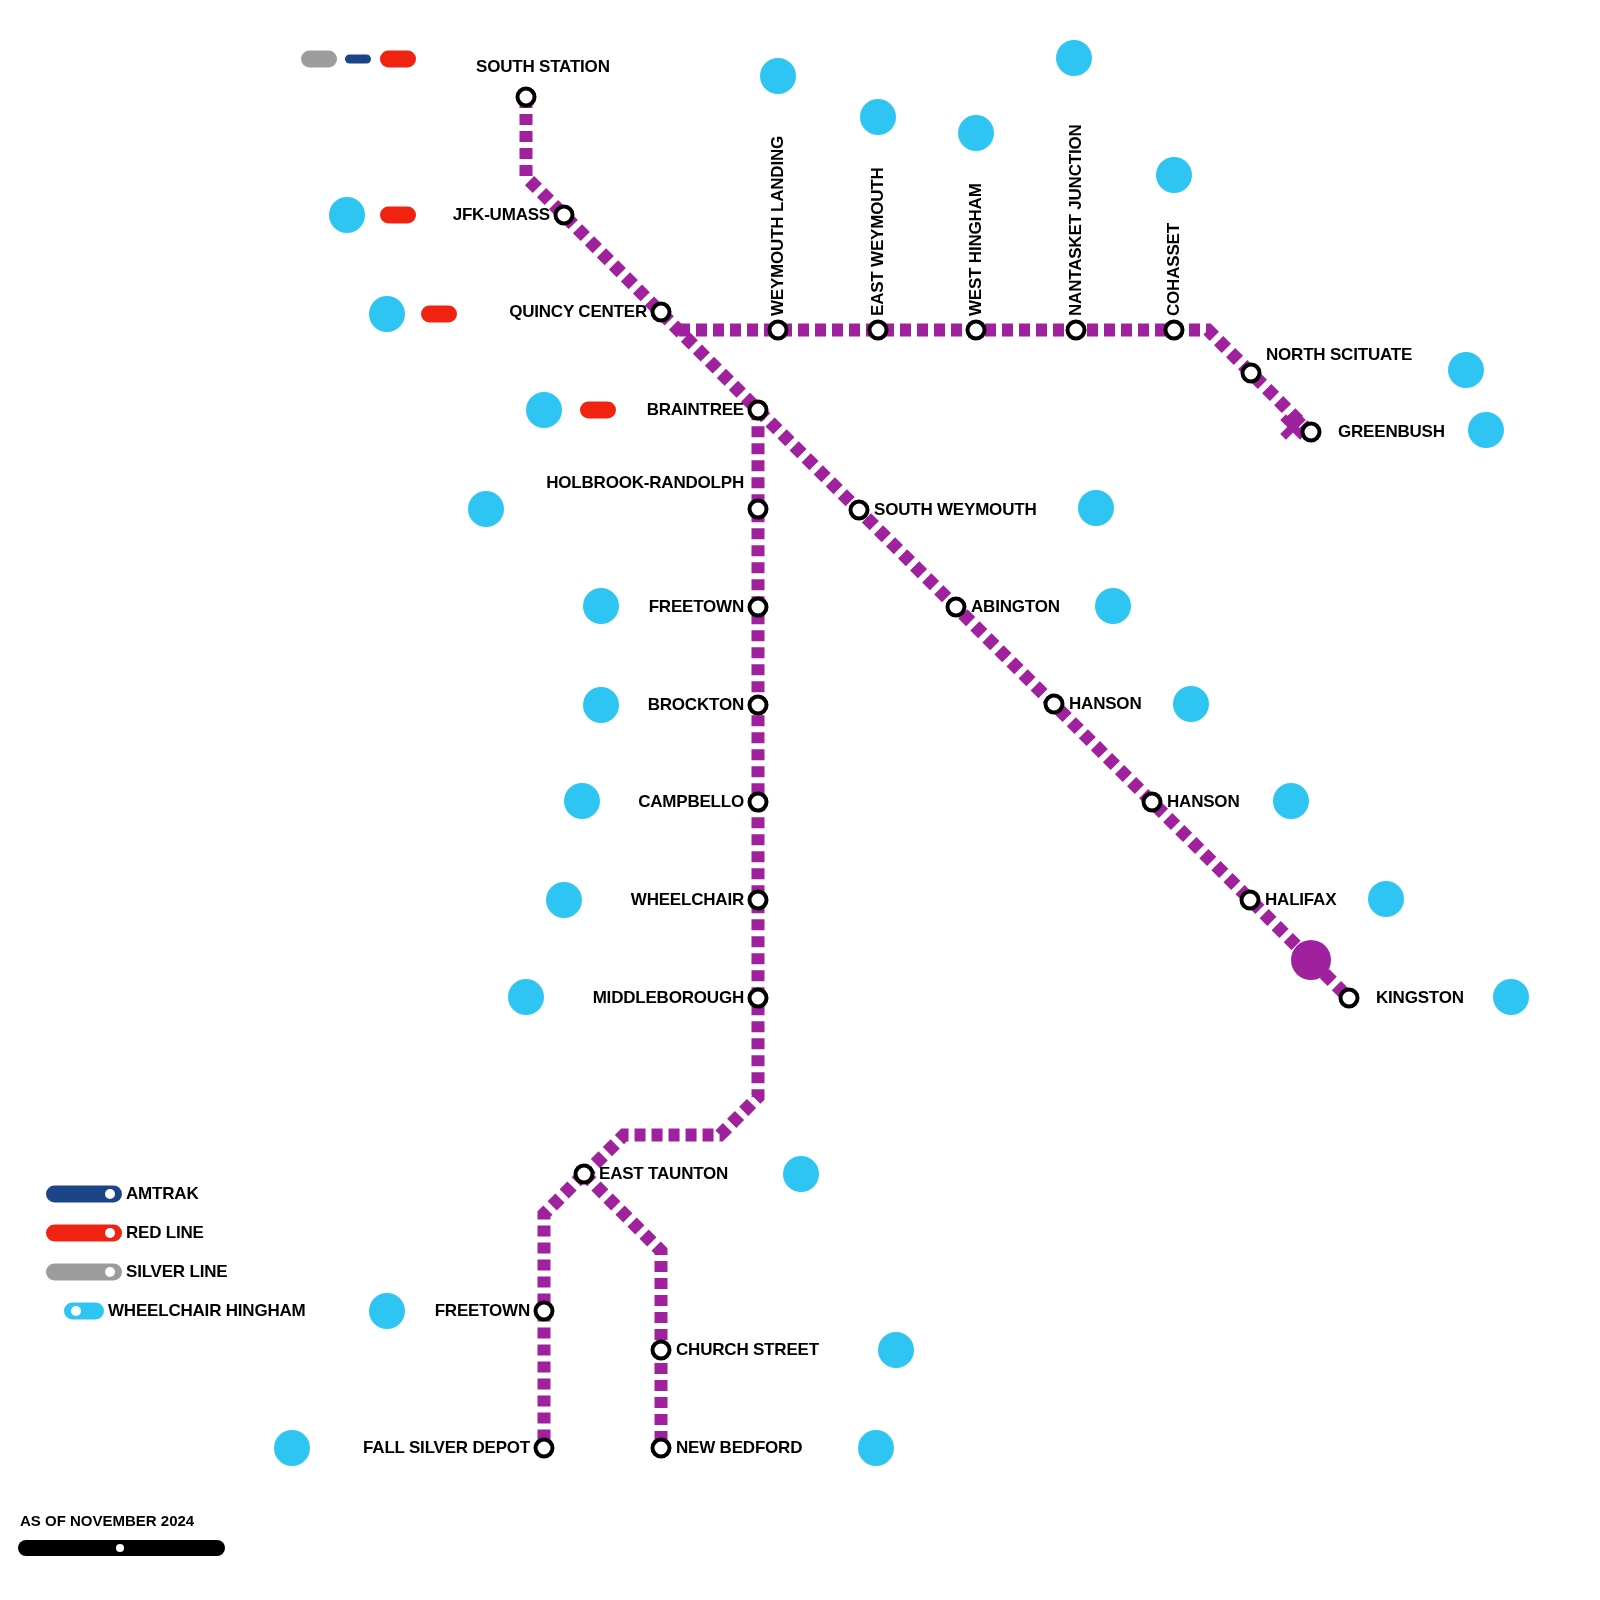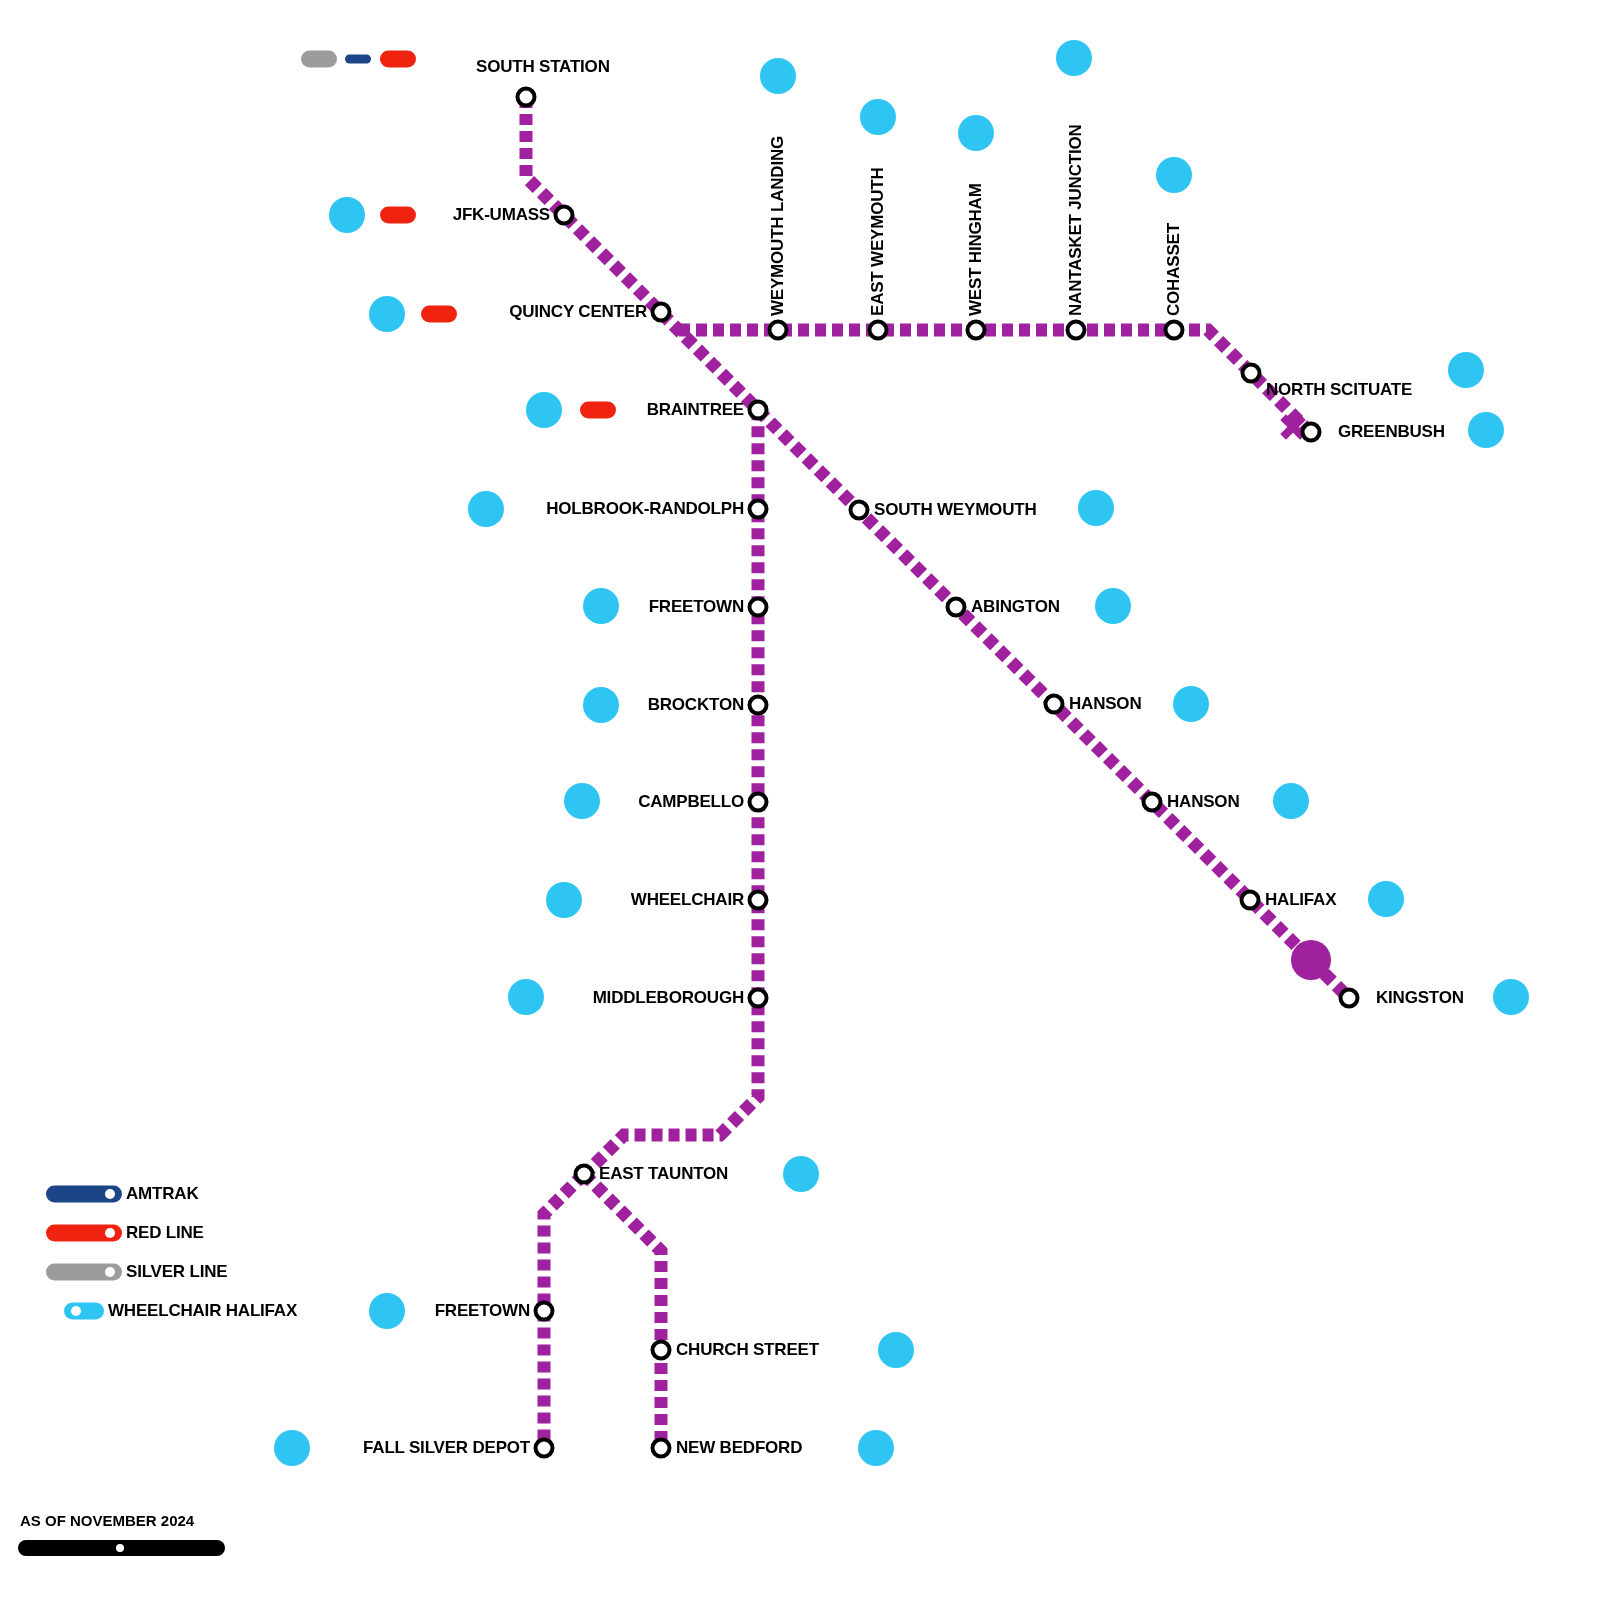--- a/index.html
+++ b/index.html
@@ -55,21 +55,21 @@
     <div class="wheelchair" style="left: 371px; top: 314px; background: rgb(46, 197, 242);"></div>
     <div class="conn-pill" style="left: 423px; top: 314px; width: 36px; height: 17px; background: rgb(240, 35, 17); border-radius: 8.5px;"></div>
     <div class="dot" style="left: 645px; top: 312px;"></div>
     <div class="label left" style="left: 631px; top: 312px;">QUINCY CENTER</div>
     <div class="wheelchair" style="left: 528px; top: 410px; background: rgb(46, 197, 242);"></div>
     <div class="conn-pill" style="left: 582px; top: 410px; width: 36px; height: 17px; background: rgb(240, 35, 17); border-radius: 8.5px;"></div>
     <div class="dot" style="left: 742px; top: 410px;"></div>
     <div class="label left" style="left: 728px; top: 410px;">BRAINTREE</div>
     <div class="wheelchair" style="left: 470px; top: 509px; background: rgb(46, 197, 242);"></div>
     <div class="dot" style="left: 742px; top: 509px;"></div>
-    <div class="label left" style="left: 728px; top: 509px;">HOLBROOK-RANDOLPH</div>
+    <div class="label left" style="left: 728px; top: 483px;">HOLBROOK-RANDOLPH</div>
     <div class="wheelchair" style="left: 585px; top: 606px; background: rgb(46, 197, 242);"></div>
     <div class="dot" style="left: 742px; top: 607px;"></div>
     <div class="label left" style="left: 728px; top: 607px;">FREETOWN</div>
     <div class="wheelchair" style="left: 585px; top: 705px; background: rgb(46, 197, 242);"></div>
     <div class="dot" style="left: 742px; top: 705px;"></div>
     <div class="label left" style="left: 728px; top: 705px;">BROCKTON</div>
     <div class="wheelchair" style="left: 566px; top: 801px; background: rgb(46, 197, 242);"></div>
     <div class="dot" style="left: 742px; top: 802px;"></div>
     <div class="label left" style="left: 728px; top: 802px;">CAMPBELLO</div>
     <div class="wheelchair" style="left: 548px; top: 900px; background: rgb(46, 197, 242);"></div>
@@ -103,21 +103,21 @@
     <div class="dot" style="left: 960px; top: 330px;"></div>
     <div class="label vertical" style="left: 950px; top: 316px;">WEST HINGHAM</div>
     <div class="wheelchair" style="left: 1058px; top: 58px; background: rgb(46, 197, 242);"></div>
     <div class="dot" style="left: 1060px; top: 330px;"></div>
     <div class="label vertical" style="left: 1050px; top: 316px;">NANTASKET JUNCTION</div>
     <div class="wheelchair" style="left: 1158px; top: 175px; background: rgb(46, 197, 242);"></div>
     <div class="dot" style="left: 1158px; top: 330px;"></div>
     <div class="label vertical" style="left: 1148px; top: 316px;">COHASSET</div>
     <div class="wheelchair" style="left: 1450px; top: 370px; background: rgb(46, 197, 242);"></div>
     <div class="dot" style="left: 1235px; top: 373px;"></div>
-    <div class="label right" style="left: 1250px; top: 390px;">NORTH SCITUATE</div>
+    <div class="label right" style="left: 1250px; top: 355px;">NORTH SCITUATE</div>
     <div class="wheelchair" style="left: 1470px; top: 430px; background: rgb(46, 197, 242);"></div>
     <div class="dot" style="left: 1295px; top: 432px;"></div>
     <div class="label right" style="left: 1322px; top: 432px;">GREENBUSH</div>
     <div class="wheelchair" style="left: 1080px; top: 508px; background: rgb(46, 197, 242);"></div>
     <div class="dot" style="left: 843px; top: 510px;"></div>
     <div class="label right" style="left: 858px; top: 510px;">SOUTH WEYMOUTH</div>
     <div class="wheelchair" style="left: 1097px; top: 606px; background: rgb(46, 197, 242);"></div>
     <div class="dot" style="left: 940px; top: 607px;"></div>
     <div class="label right" style="left: 955px; top: 607px;">ABINGTON</div>
     <div class="wheelchair" style="left: 1175px; top: 704px; background: rgb(46, 197, 242);"></div>
@@ -141,19 +141,19 @@
     <div class="legend-dot" style="left: 94px; top: 1194px;"></div>
     <div class="label right" style="left: 110px; top: 1194px;">AMTRAK</div>
     <div class="legend-pill" style="left: 30px; top: 1233px; width: 76px; background: rgb(240, 35, 17);"></div>
     <div class="legend-dot" style="left: 94px; top: 1233px;"></div>
     <div class="label right" style="left: 110px; top: 1233px;">RED LINE</div>
     <div class="legend-pill" style="left: 30px; top: 1272px; width: 76px; background: rgb(156, 156, 156);"></div>
     <div class="legend-dot" style="left: 94px; top: 1272px;"></div>
     <div class="label right" style="left: 110px; top: 1272px;">SILVER LINE</div>
     <div class="legend-pill" style="left: 48px; top: 1311px; width: 40px; background: rgb(46, 197, 242);"></div>
     <div class="legend-dot" style="left: 60px; top: 1311px;"></div>
-    <div class="label right" style="left: 92px; top: 1311px;">WHEELCHAIR HALIFAX</div>
+    <div class="label right" style="left: 92px; top: 1311px;">WHEELCHAIR HINGHAM</div>
   </div>
 
 <div class="footer-text">AS OF NOVEMBER 2024</div>
 <div class="footer-bar">
   <span class="footer-bar-dot"></span>
 </div>
 
 </body></html>

